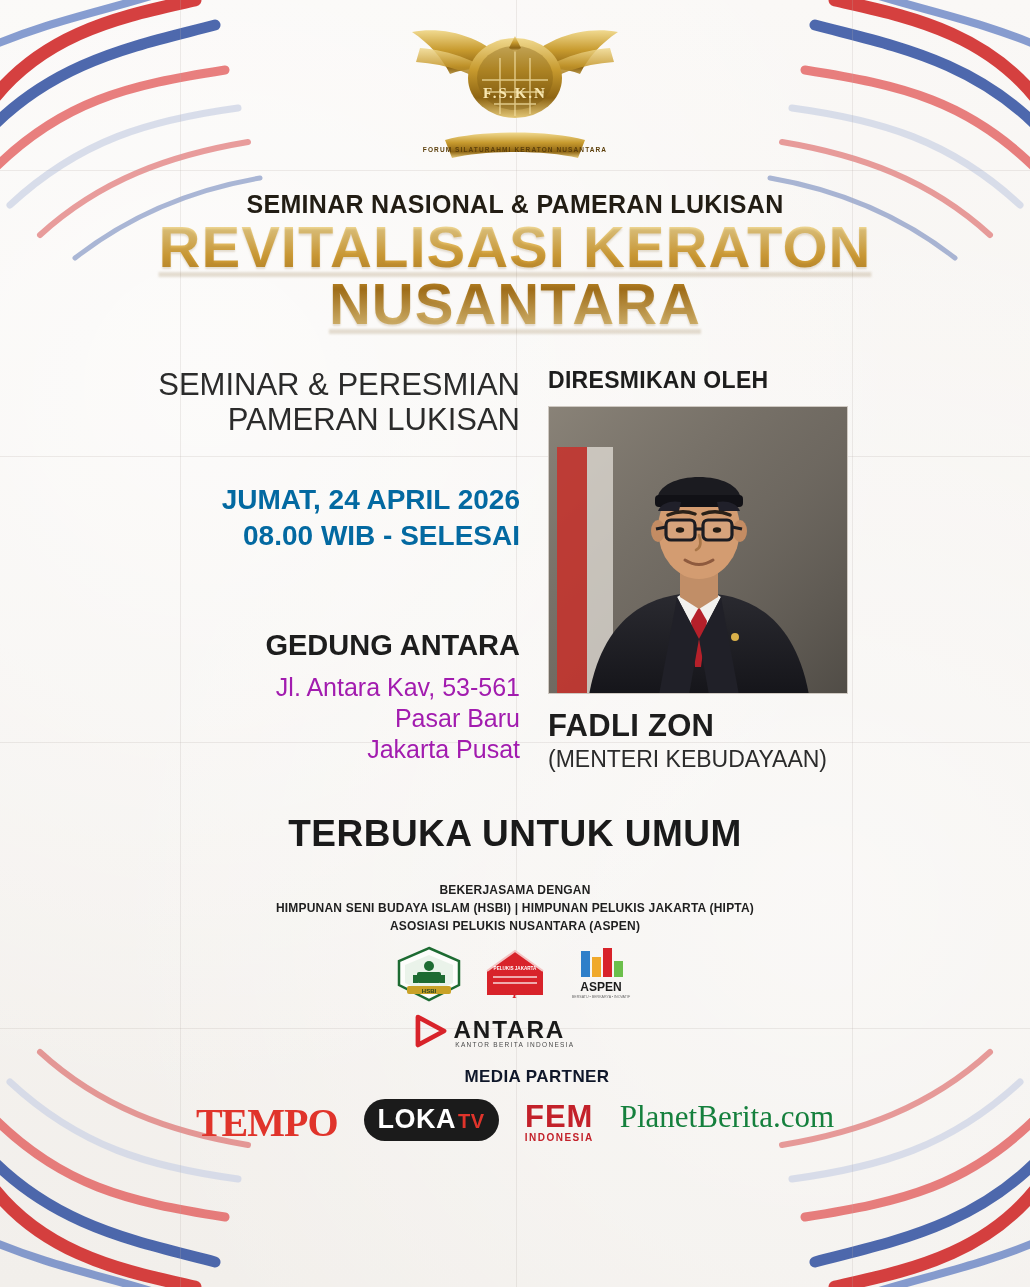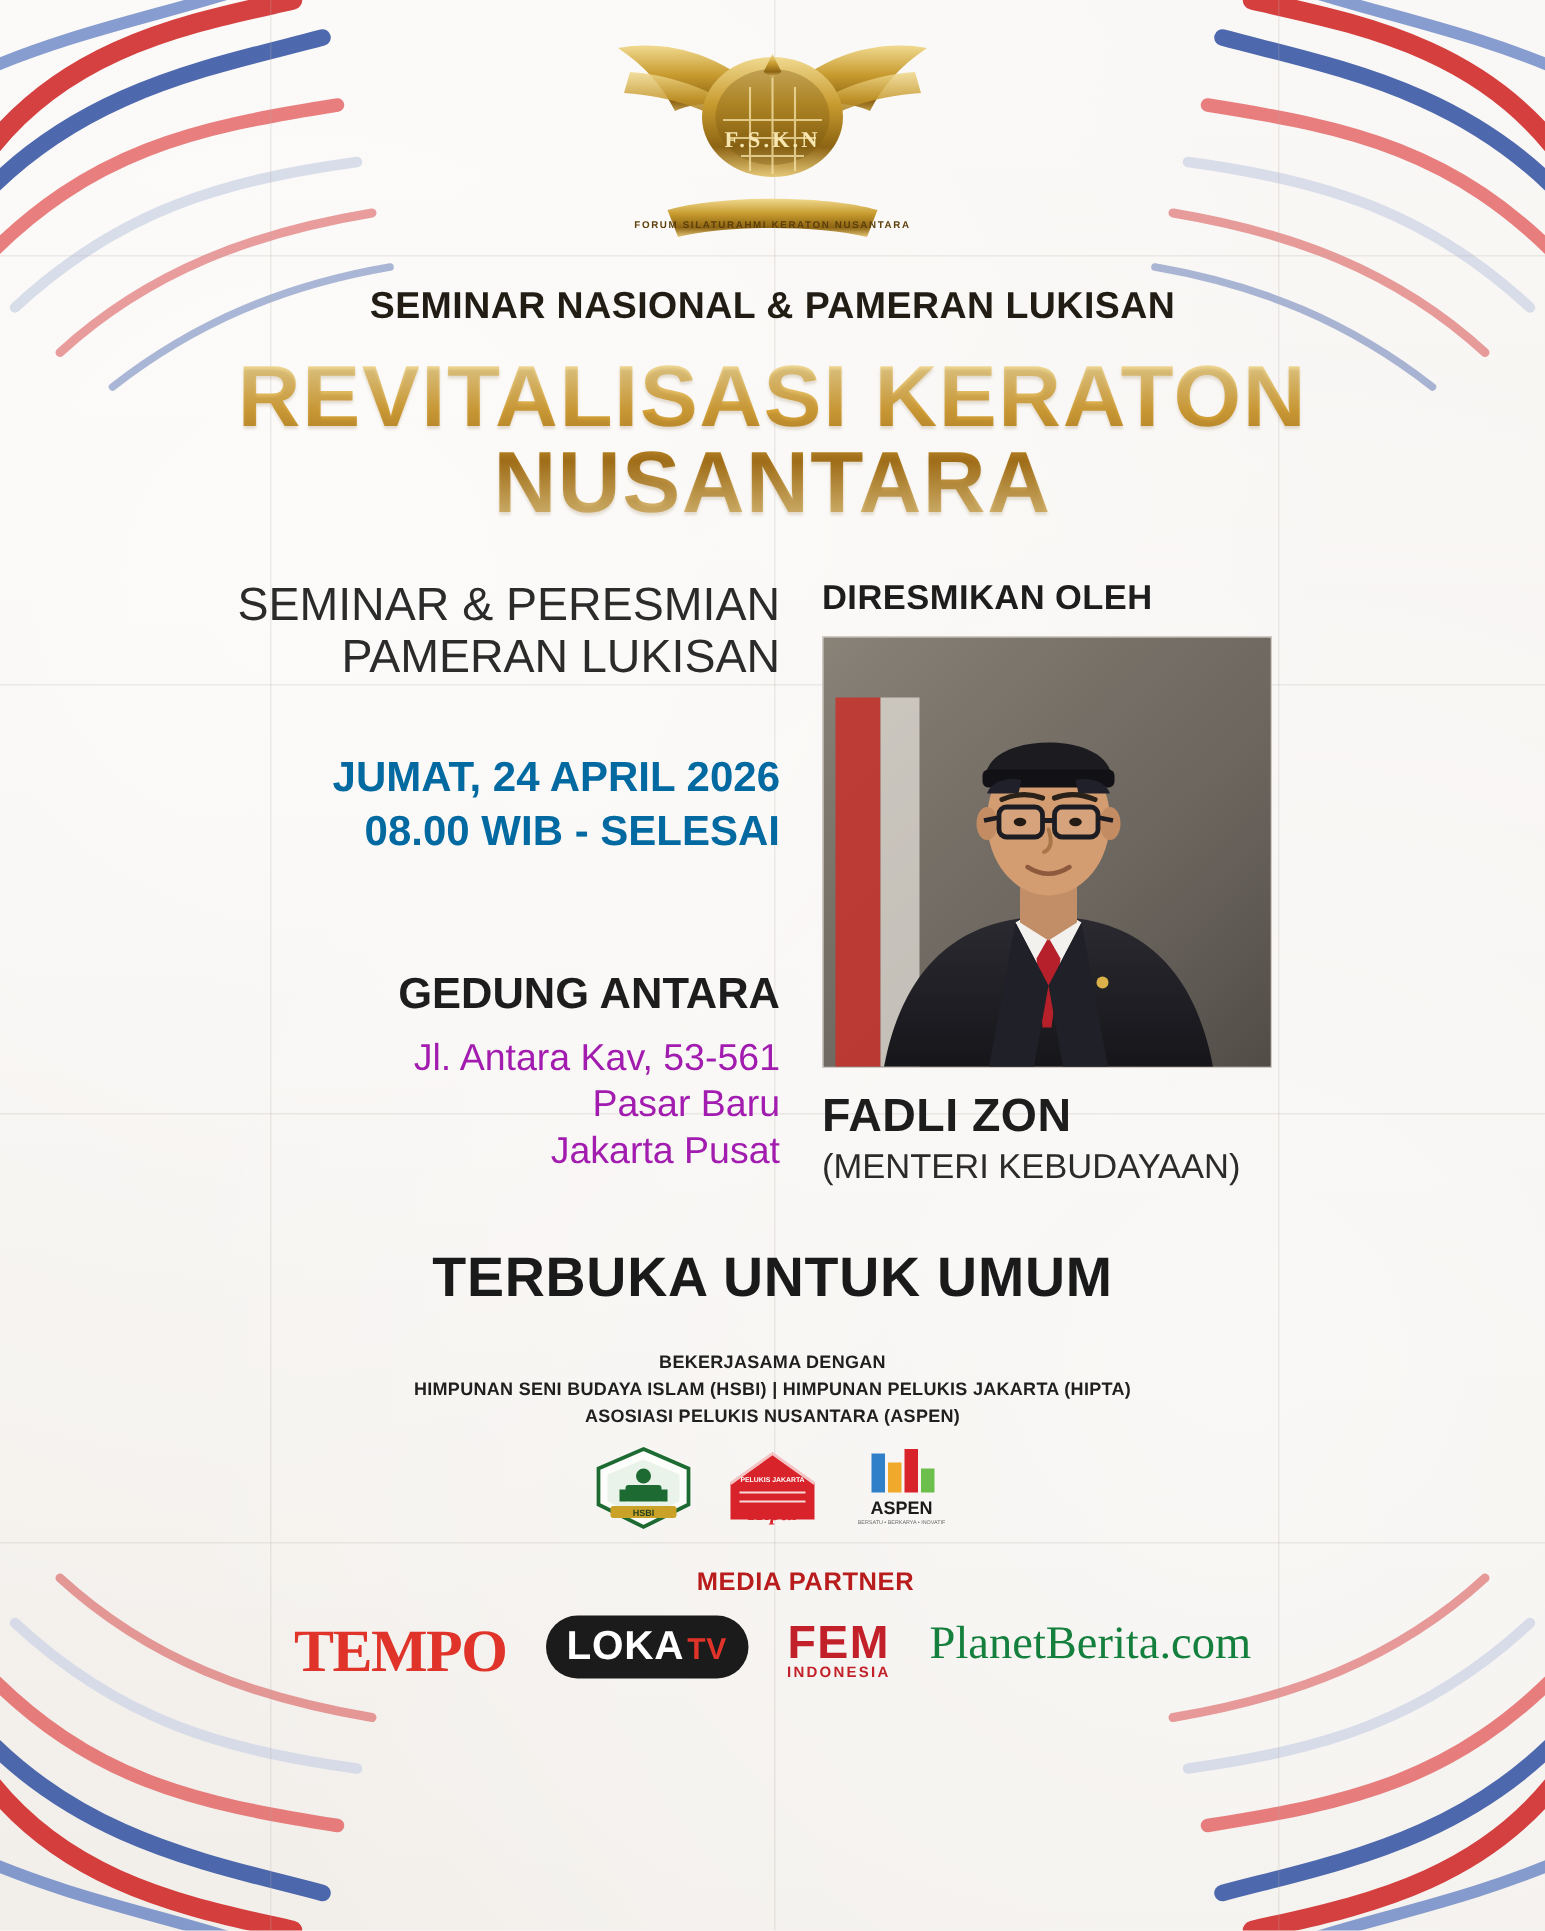--- a/index.html
+++ b/index.html
@@ -47,27 +47,28 @@
     text-align: center; margin-top: 44px;
     font-size: 25px; font-weight: bold; letter-spacing: 0.4px;
     color: #221d14;
   }
   .head-2 {
     text-align: center; margin-top: 22px;
     font-size: 25px; font-weight: bold; letter-spacing: 0.3px;
     color: #221d14;
   }
   .title-gold {
-    text-align: center; margin-top: 18px;
+    text-align: center; 
     font-size: 58px; font-weight: bold; line-height: 0.98;
     letter-spacing: 1px;
     background: linear-gradient(180deg,#f3e2a8 0%, #d9a63c 32%, #a8741b 62%, #e8cf8d 100%);
     -webkit-background-clip: text; background-clip: text;
     color: transparent;
     text-shadow: 0 2px 2px rgba(120,85,20,0.18);
+    text-decoration: underline;
   }
 
   
   .mid {
     display: flex; margin-top: 34px; padding: 0 36px;
   }
   .mid-left { width: 490px; text-align: right; padding-right: 6px; }
   .mid-right { flex: 1; padding-left: 22px; }
 
   .seminar-line {
@@ -105,21 +106,21 @@
 
   
   .partners { text-align: center; margin-top: 26px; }
   .pt-small { font-size: 12px; font-weight: bold; color: #1f1f1f; letter-spacing: 0.2px; line-height: 1.5; }
   .logo-row { display: flex; justify-content: center; align-items: center; gap: 14px; margin-top: 10px; }
 
   .logo-hsbi, .logo-hipta, .logo-aspen { width: 72px; height: 58px; position: relative; }
   .antara-row { display: flex; justify-content: center; align-items: center; margin-top: 6px; }
 
   .media-partner {
-    margin-top: 24px; font-size: 17px; font-weight: bold; color: #b91c1c; letter-spacing: 0.4px; padding-left: 44px;
+    margin-top: 14px; font-size: 17px; font-weight: bold; color: #0f172a; letter-spacing: 0.4px; padding-left: 44px;
   }
   .media-row {
     display: flex; justify-content: center; align-items: flex-start; gap: 26px; margin-top: 12px;
   }
   .tempo {
     font-size: 40px; font-weight: bold; color: #e0342b; letter-spacing: -1px;
     font-family: "Liberation Serif", serif;
   }
   .loka {
     background: #1b1b1b; color: #fff; border-radius: 22px;
@@ -367,20 +368,27 @@
           <rect x="16" y="6" width="9" height="26" fill="#2f7fc9"></rect>
           <rect x="27" y="12" width="9" height="20" fill="#f0a92b"></rect>
           <rect x="38" y="3" width="9" height="29" fill="#d8232a"></rect>
           <rect x="49" y="16" width="9" height="16" fill="#6cbf4b"></rect>
           <text x="36" y="46" text-anchor="middle" font-family="Liberation Sans, sans-serif" font-size="12" font-weight="bold" fill="#1b1b1b">ASPEN</text>
           <text x="36" y="53" text-anchor="middle" font-family="Liberation Sans, sans-serif" font-size="3.6" fill="#6a6a6a">BERSATU • BERKARYA • INOVATIF</text>
         </svg>
       </div>
     </div>
 
+    <div class="antara-row">
+      <svg viewBox="0 0 240 46" width="224" height="44">
+        <path d="M16 8 L44 23 L16 38 Z" fill="none" stroke="#d8232a" stroke-width="5" stroke-linejoin="round"></path>
+        <text x="54" y="30" font-family="Liberation Sans, sans-serif" font-size="26" font-weight="bold" fill="#1a1a1a" letter-spacing="2">ANTARA</text>
+        <text x="56" y="40" font-family="Liberation Sans, sans-serif" font-size="7" fill="#4a4a4a" letter-spacing="1.4">KANTOR BERITA INDONESIA</text>
+      </svg>
+    </div>
 
     <div class="media-partner">MEDIA PARTNER</div>
 
     <div class="media-row">
       <div class="tempo">TEMPO</div>
 
       <div class="loka">
         <span>LOKA</span>
         <span class="tv">TV</span>
       </div>

